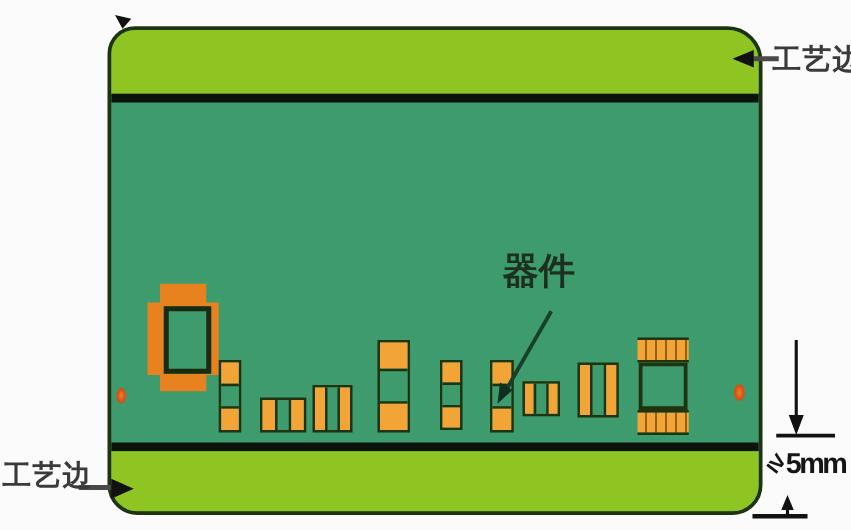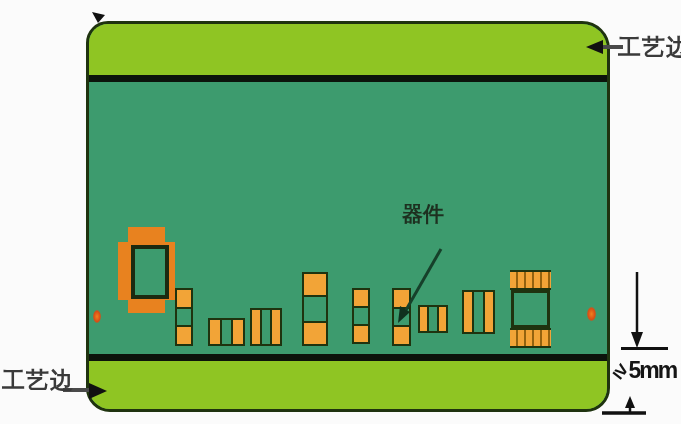--- a/index.html
+++ b/index.html
@@ -88,21 +88,21 @@
     color:#3a3a3a;
     font-size:23px;
     letter-spacing:1px;
     white-space:nowrap;
     line-height:1.1;
   }
   .lbl-top{left:618px;top:35px;}
   .lbl-bottom{left:2px;top:368px;}
   .lbl-comp{
     left:402px;top:202px;
-    font-size:21px;color:#1d3020;letter-spacing:0;
+    font-size:29px;color:#1d3020;letter-spacing:0;
   }
   .dim-text{
     position:absolute;left:615px;top:357px;
     display:flex;align-items:center;
     color:#151515;font-weight:bold;white-space:nowrap;
   }
   .dim-sym{
     display:inline-block;font-size:21px;
     transform:rotate(38deg);
     margin-right:2px;

